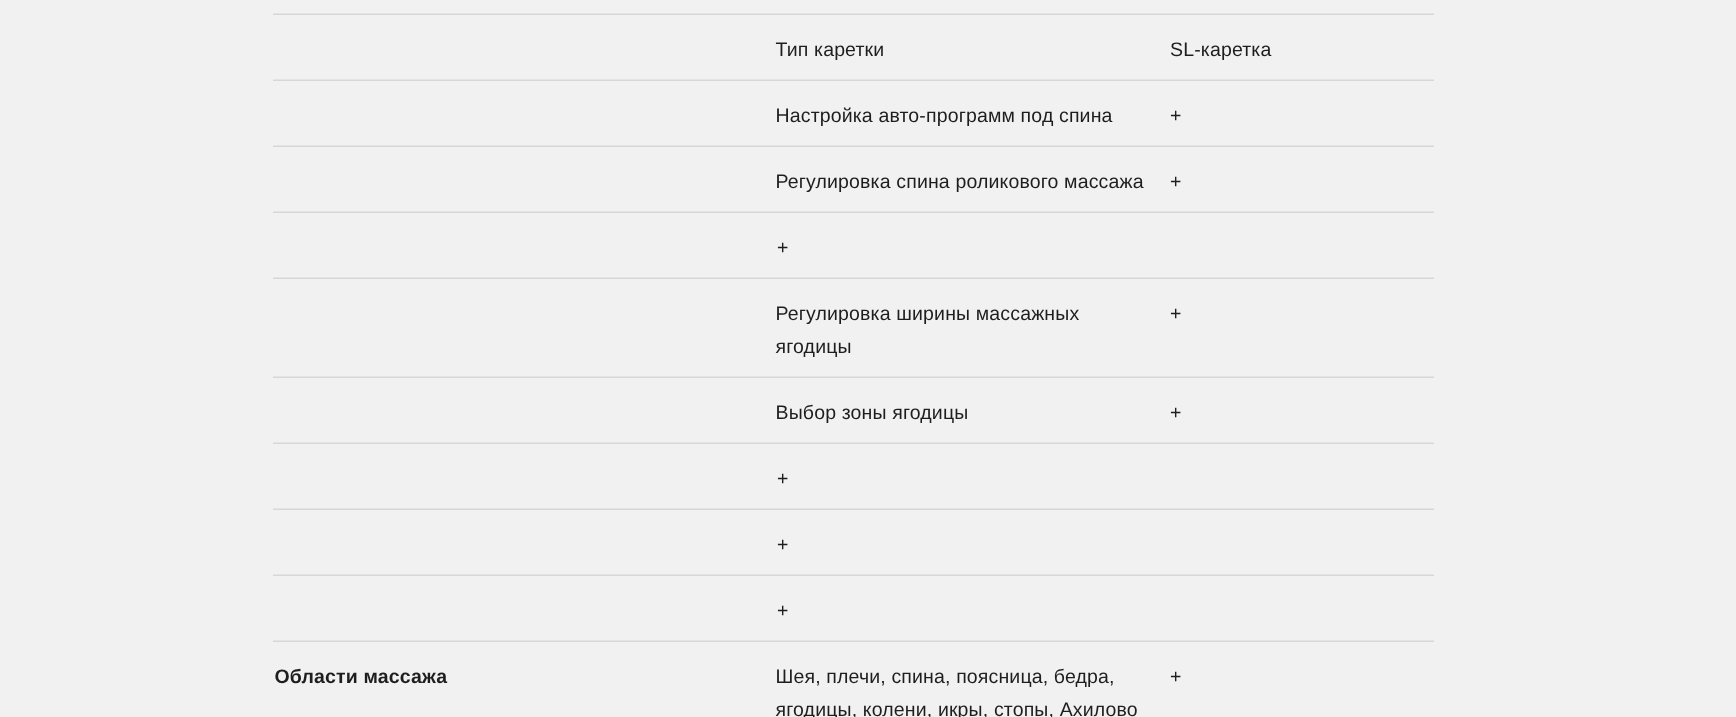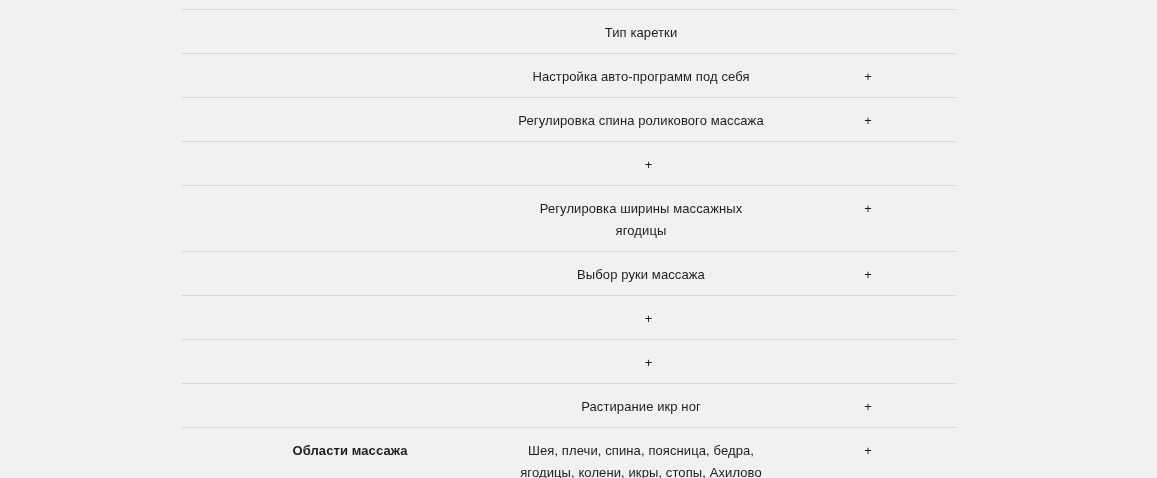--- a/index.html
+++ b/index.html
@@ -16,21 +16,20 @@
     position: absolute;
     left: 182px;
     top: 9px;
     width: 774px;
   }
   .spec-row {
     display: grid;
     grid-template-columns: 335px 262px 1fr;
     border-top: 1px solid var(--line, #d7d7d7);
     padding: 12px 0 9px 0;
-    text-align: center;
   }
   .cell {
     font-size: 13px;
     line-height: 22px;
     letter-spacing: 0.1px;
   }
   .cell.label {
     font-weight: bold;
     padding-left: 1px;
   }
@@ -41,25 +40,26 @@
     padding-left: 1px;
   }
 </style>
 </head>
 <body>
 
 <div class="spec-table">
   <div class="spec-row">
     <div class="cell label"></div>
     <div class="cell feature">Тип каретки</div>
+    <div class="cell value">SL-каретка</div>
   </div>
 
   <div class="spec-row">
     <div class="cell label"></div>
-    <div class="cell feature">Настройка авто-программ под себя</div>
+    <div class="cell feature">Настройка авто-программ под спина</div>
     <div class="cell value">+</div>
   </div>
 
   <div class="spec-row">
     <div class="cell label"></div>
     <div class="cell feature">Регулировка спина роликового массажа</div>
     <div class="cell value">+</div>
   </div>
 
   <div class="spec-row">
@@ -68,37 +68,36 @@
   </div>
 
   <div class="spec-row">
     <div class="cell label"></div>
     <div class="cell feature">Регулировка ширины массажных ягодицы</div>
     <div class="cell value">+</div>
   </div>
 
   <div class="spec-row">
     <div class="cell label"></div>
-    <div class="cell feature">Выбор руки массажа</div>
+    <div class="cell feature">Выбор зоны ягодицы</div>
     <div class="cell value">+</div>
   </div>
 
   <div class="spec-row">
     <div class="cell label"></div>
     <div class="cell value">+</div>
   </div>
 
   <div class="spec-row">
     <div class="cell label"></div>
     <div class="cell value">+</div>
   </div>
 
   <div class="spec-row">
     <div class="cell label"></div>
-    <div class="cell feature">Растирание икр ног</div>
     <div class="cell value">+</div>
   </div>
 
   <div class="spec-row">
     <div class="cell label">Области массажа</div>
     <div class="cell feature">Шея, плечи, спина, поясница, бедра, ягодицы, колени, икры, стопы, Ахилово сухожилие, руки</div>
     <div class="cell value">+</div>
   </div>
 </div>
 

